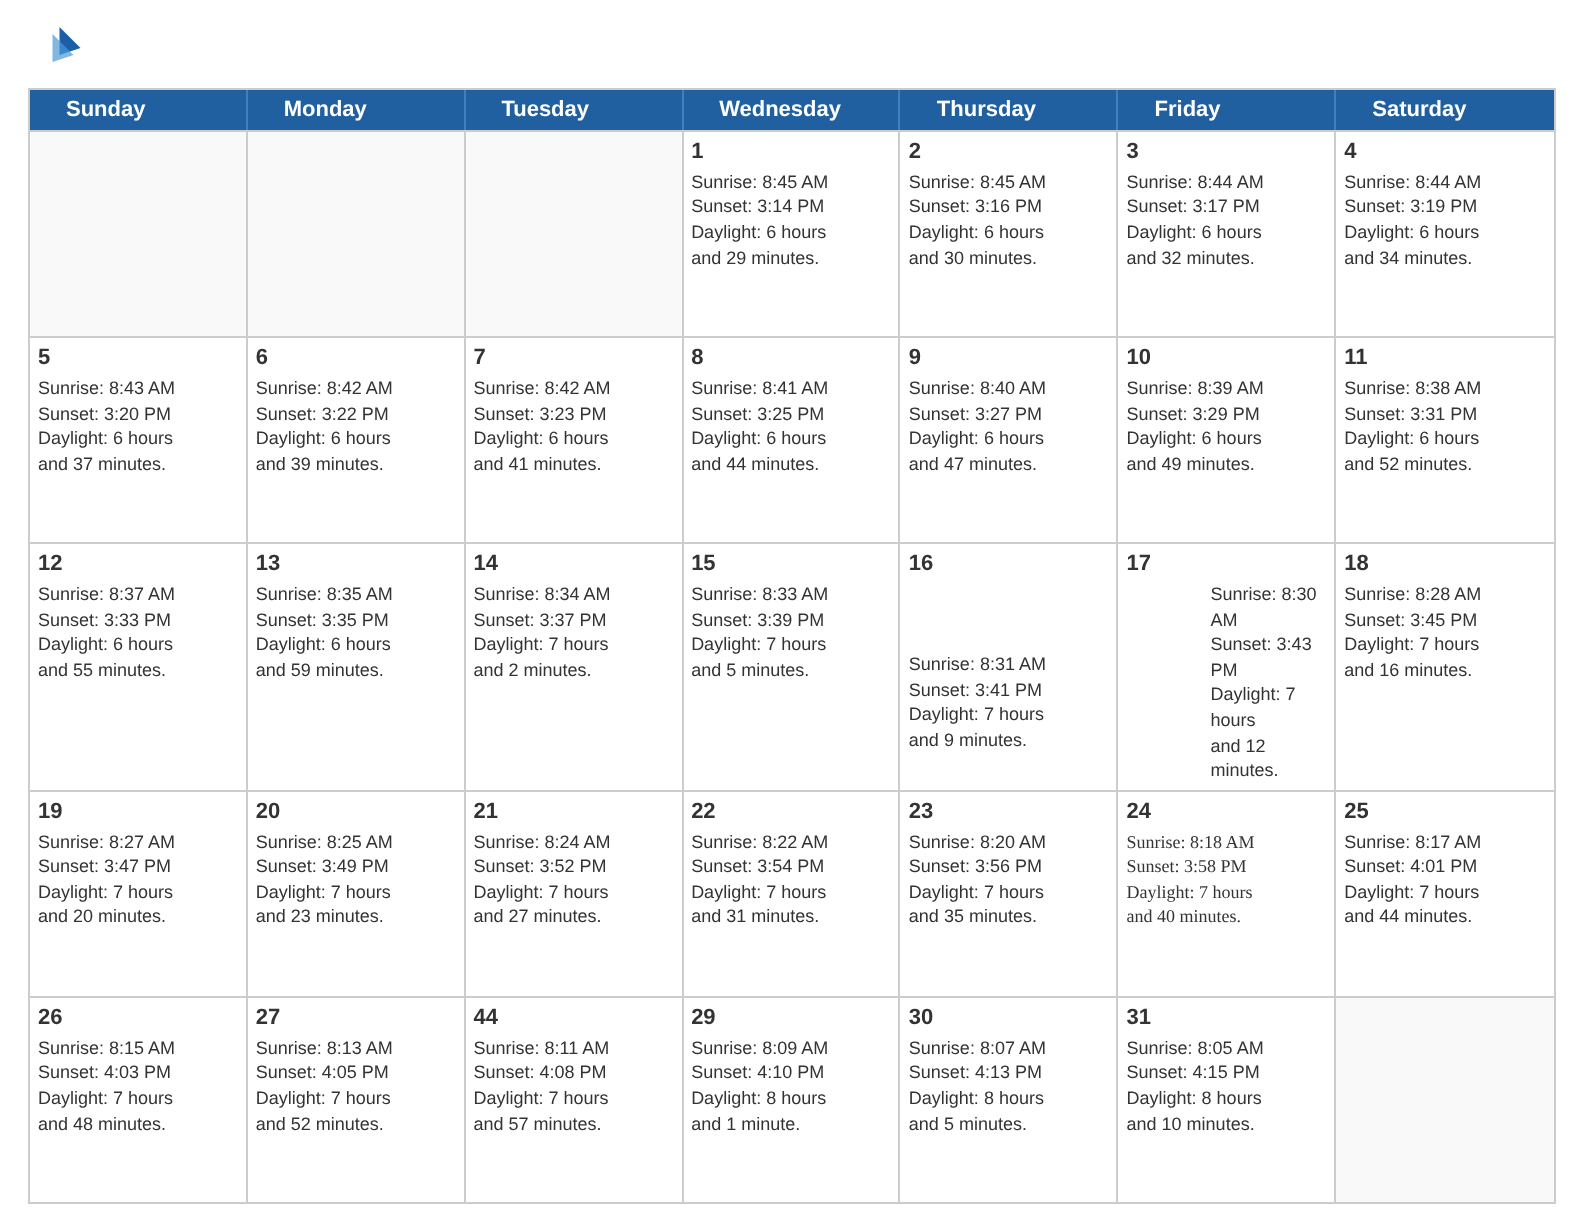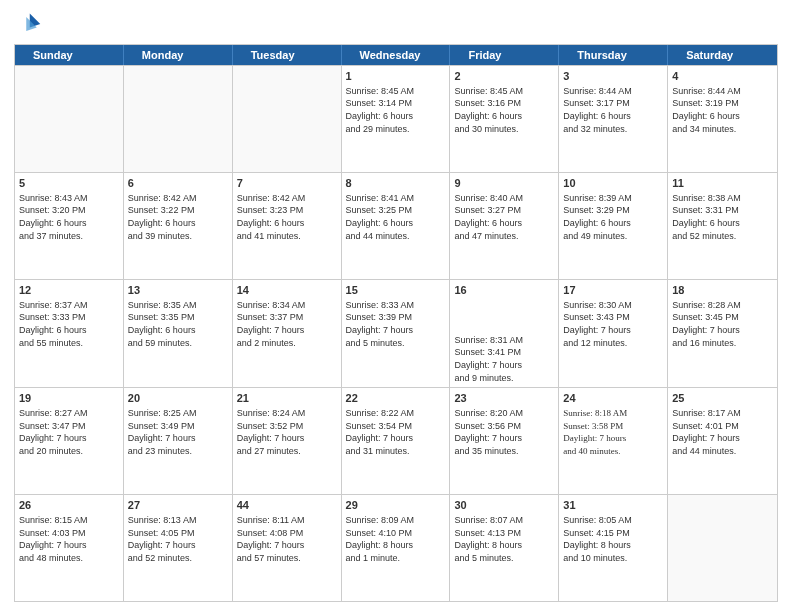--- a/index.html
+++ b/index.html
@@ -130,22 +130,22 @@
       <div class="location"></div>
     </div>
   </div>
 
   <div class="calendar">
     <div class="cal-header">
     <div class="cal-header-cell">Sunday</div>
         <div class="cal-header-cell">Monday</div>
         <div class="cal-header-cell">Tuesday</div>
         <div class="cal-header-cell">Wednesday</div>
+        <div class="cal-header-cell">Thursday</div>
         <div class="cal-header-cell">Friday</div>
-        <div class="cal-header-cell">Thursday</div>
         <div class="cal-header-cell">Saturday</div>
       </div>
     <div class="cal-body">
     <div class="cal-row">
           <div class="cal-cell empty"></div>
           <div class="cal-cell empty"></div>
           <div class="cal-cell empty"></div>
           <div class="cal-cell">
             <div class="day-num">1</div>
             <div class="cell-info" style="white-space: pre-line;">Sunrise: 8:45 AM
@@ -257,21 +257,21 @@
           </div>
           <div class="cal-cell">
             <div class="day-num">16</div>
             <div class="cell-info" style="white-space: pre-line; margin-top: 36px;">Sunrise: 8:31 AM
 Sunset: 3:41 PM
 Daylight: 7 hours
 and 9 minutes.</div>
           </div>
           <div class="cal-cell">
             <div class="day-num">17</div>
-            <div class="cell-info" style="white-space: pre-line;">Sunrise: 8:30 AM
+            <div class="cell-info" style="white-space: pre-line; margin-left: 42px;">Sunrise: 8:30 AM
 Sunset: 3:43 PM
 Daylight: 7 hours
 and 12 minutes.</div>
           </div>
           <div class="cal-cell">
             <div class="day-num">18</div>
             <div class="cell-info" style="white-space: pre-line;">Sunrise: 8:28 AM
 Sunset: 3:45 PM
 Daylight: 7 hours
 and 16 minutes.</div>

